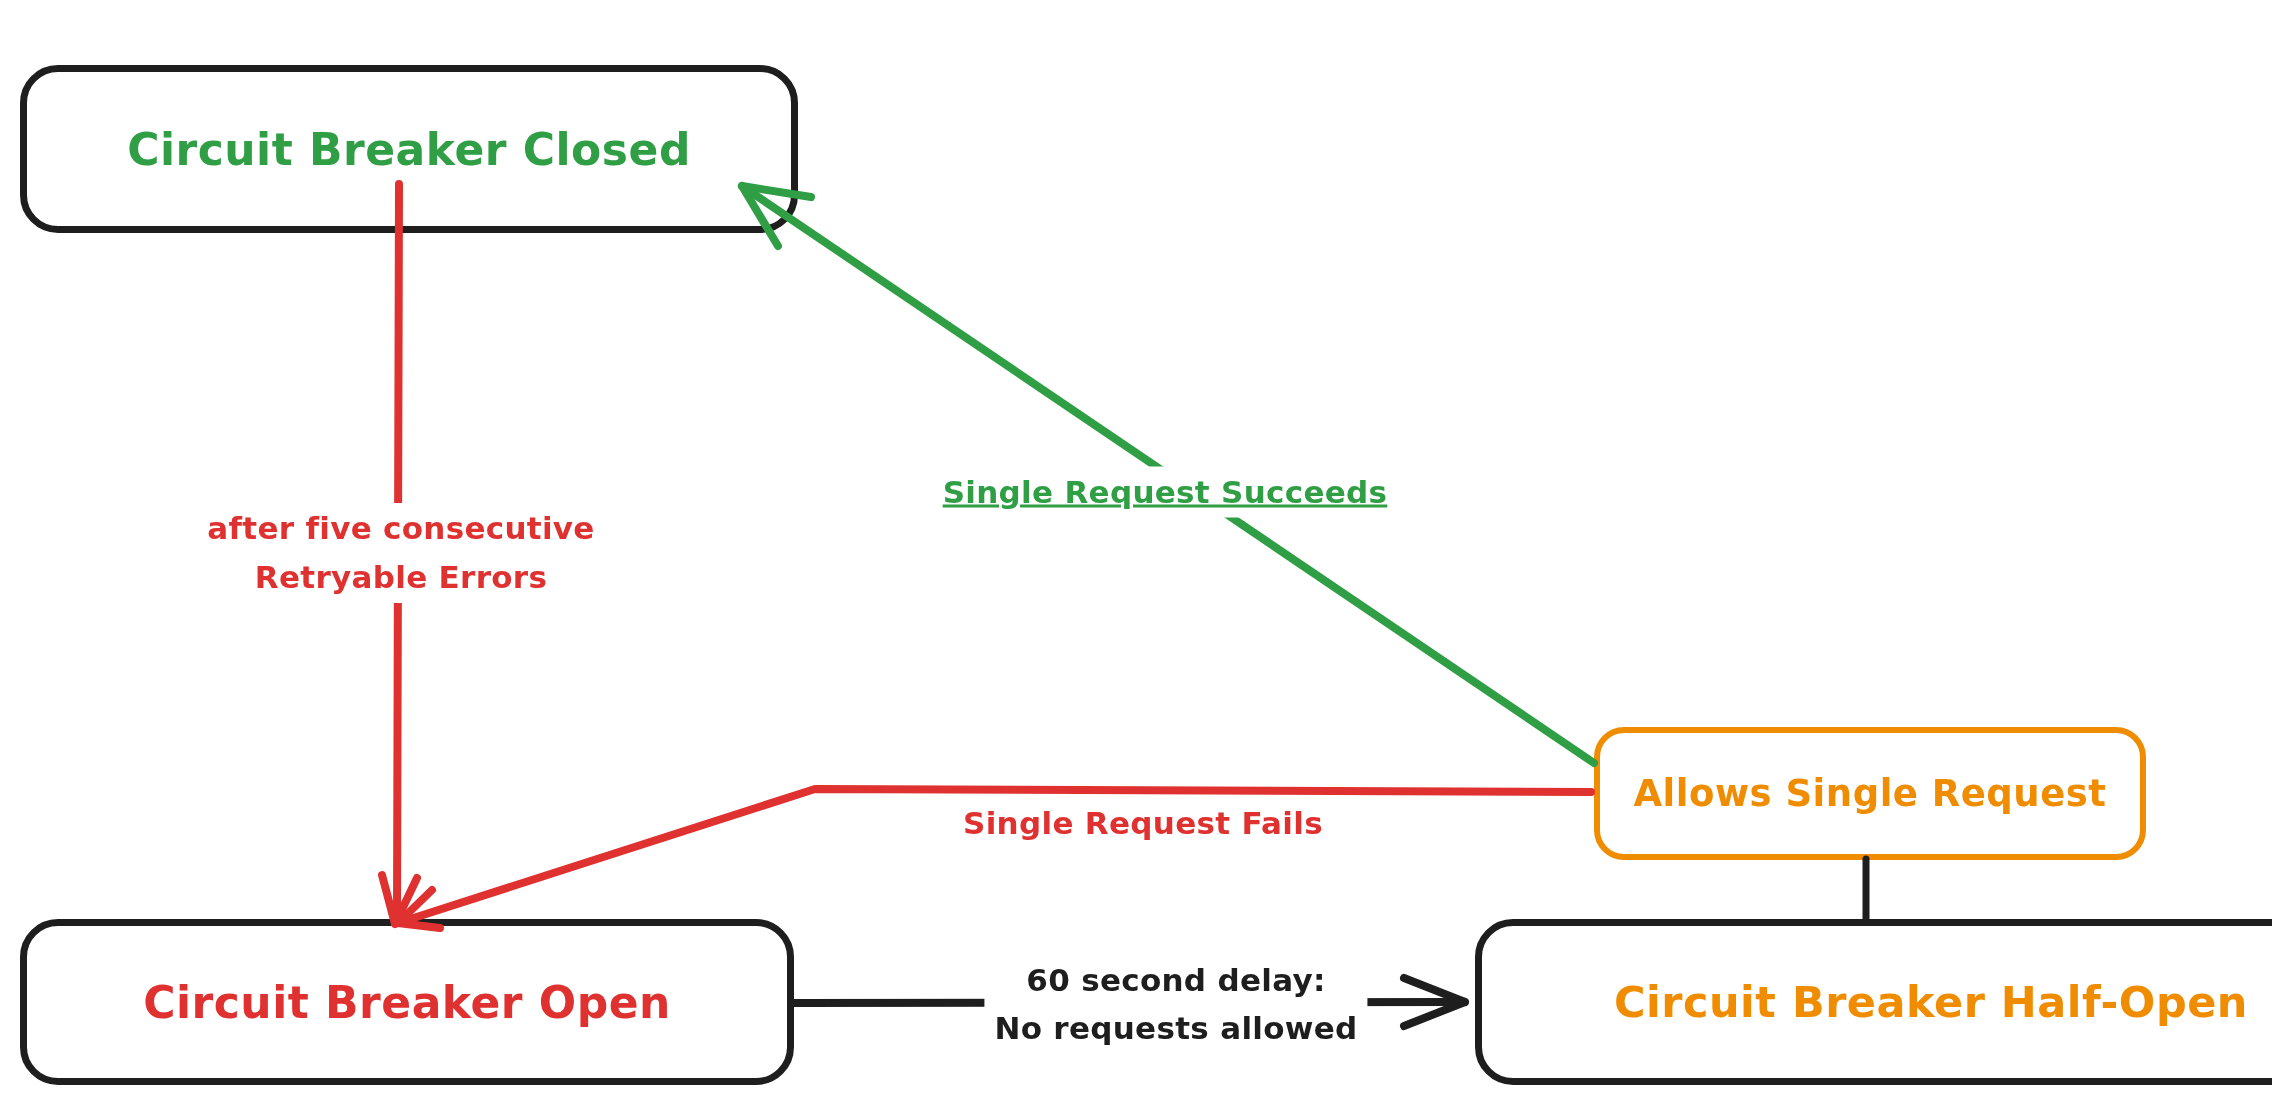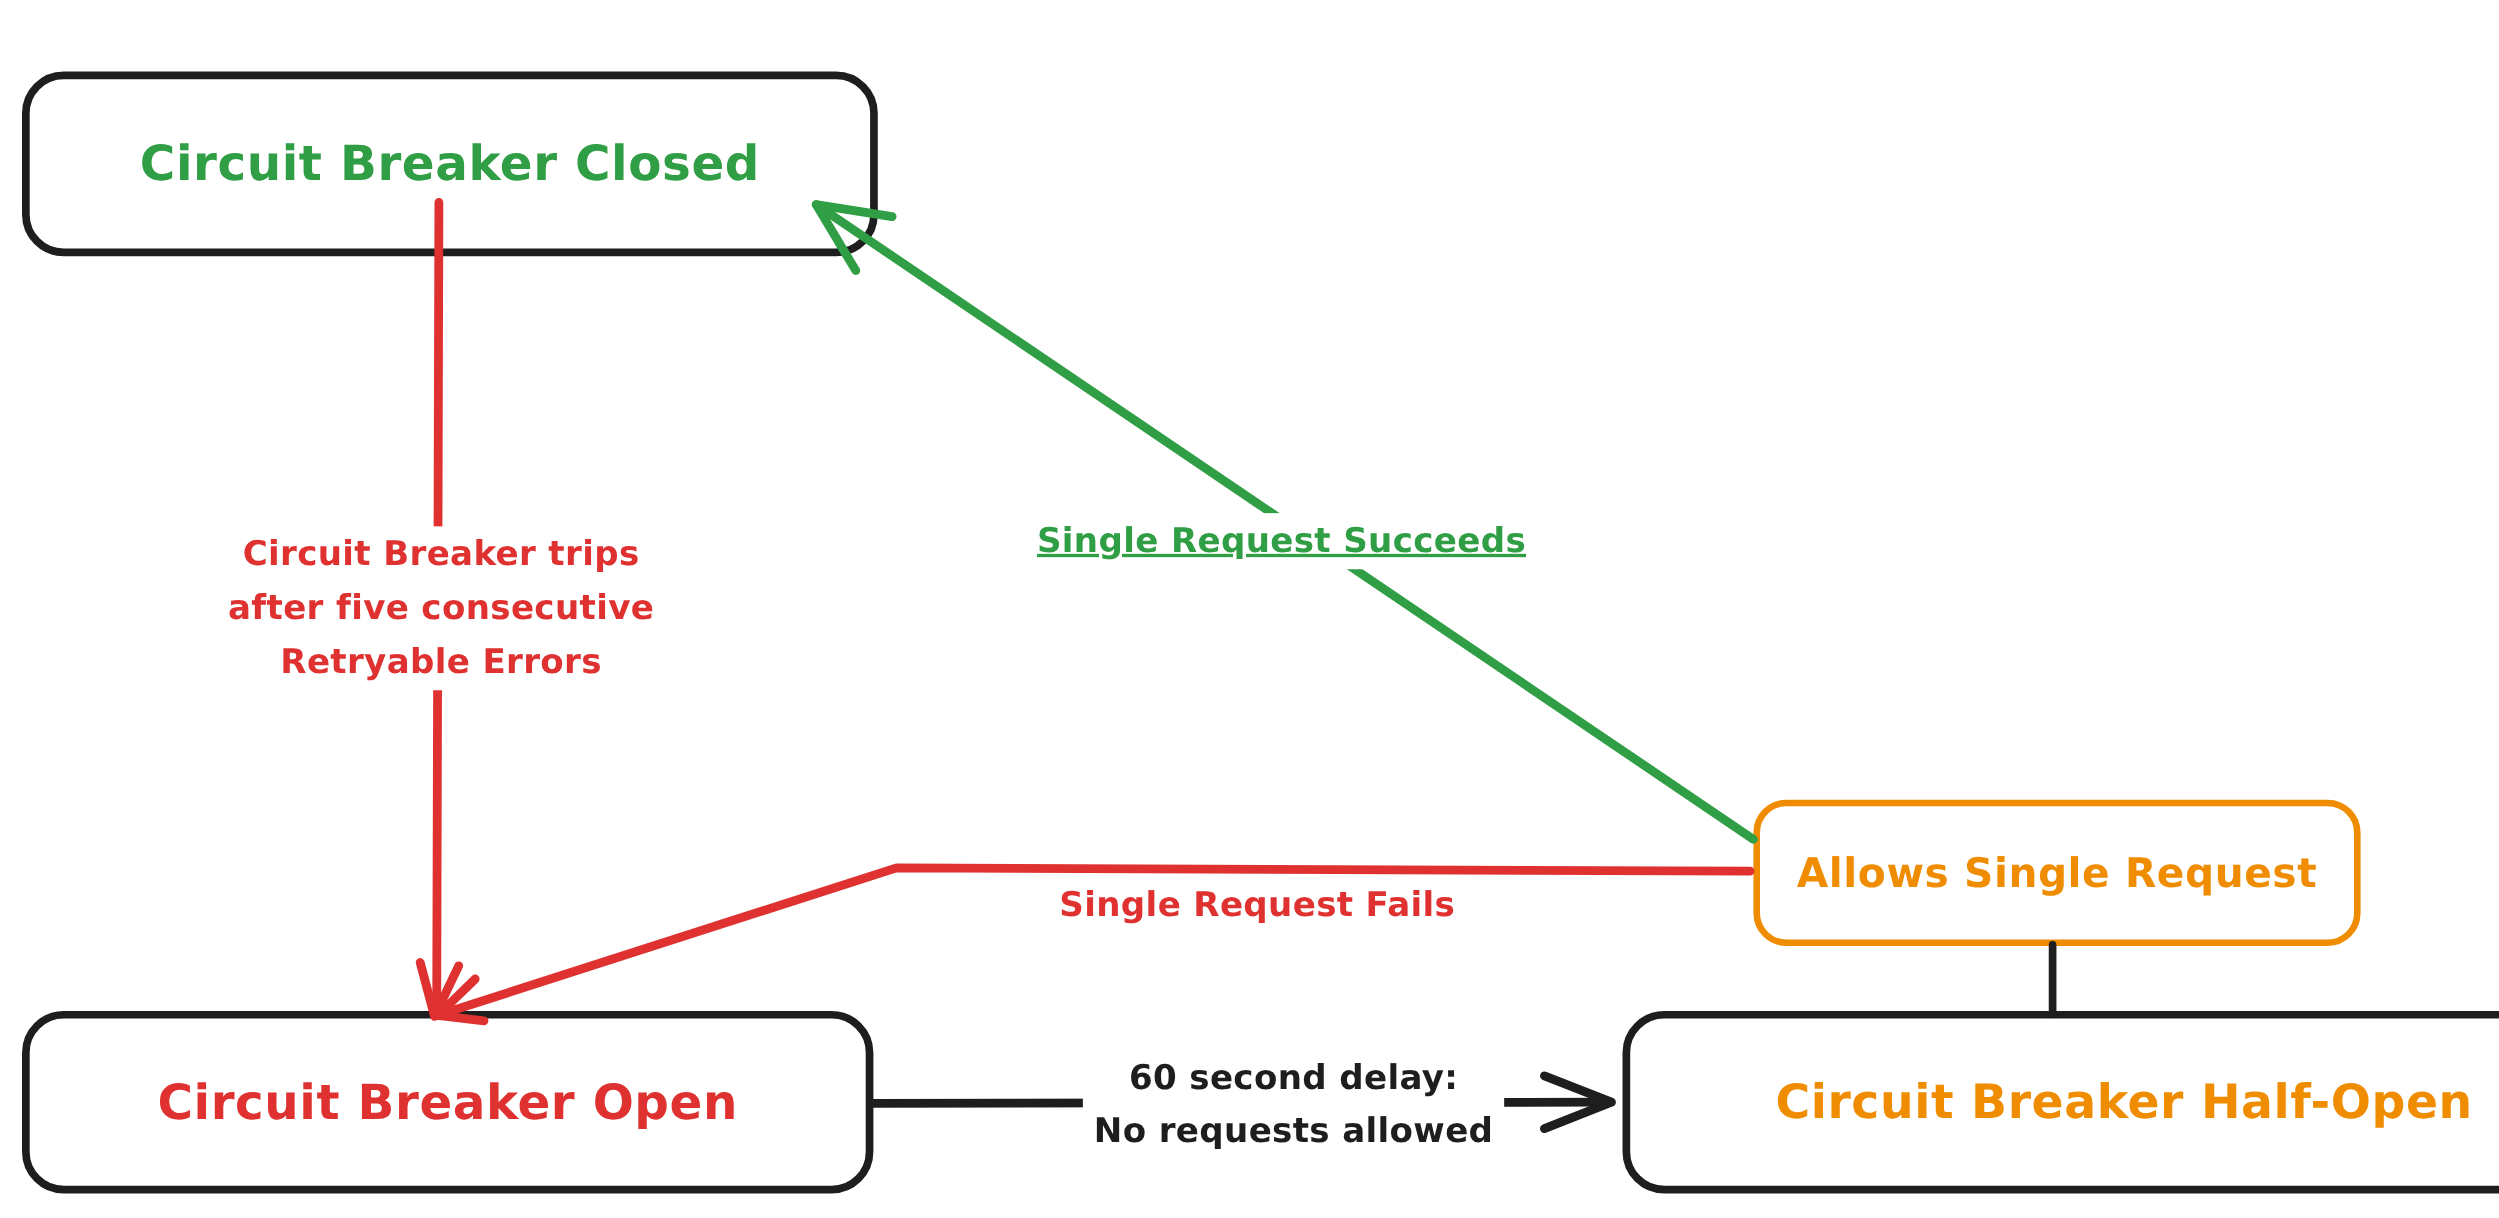--- a/index.html
+++ b/index.html
@@ -136,21 +136,20 @@
       <line class="stroke-ink" x1="794" y1="1003" x2="1458" y2="1002" stroke-width="8"></line>
       <path class="stroke-ink" d="M 1465 1002 L 1404 978 M 1465 1002 L 1404 1026" stroke-width="8"></path>
     </g>
 
     <g>
       <line class="stroke-ink" x1="1866" y1="859" x2="1866" y2="921" stroke-width="7"></line>
     </g>
   </svg>
 
   <div class="edge-label label-trips">
-    <div>Circuit Breaker trips</div>
     <div>after five consecutive</div>
     <div>Retryable Errors</div>
   </div>
 
   <div class="edge-label label-succeeds">
     <span>Single Request Succeeds</span>
   </div>
 
   <div class="edge-label label-fails">
     <span>Single Request Fails</span>

